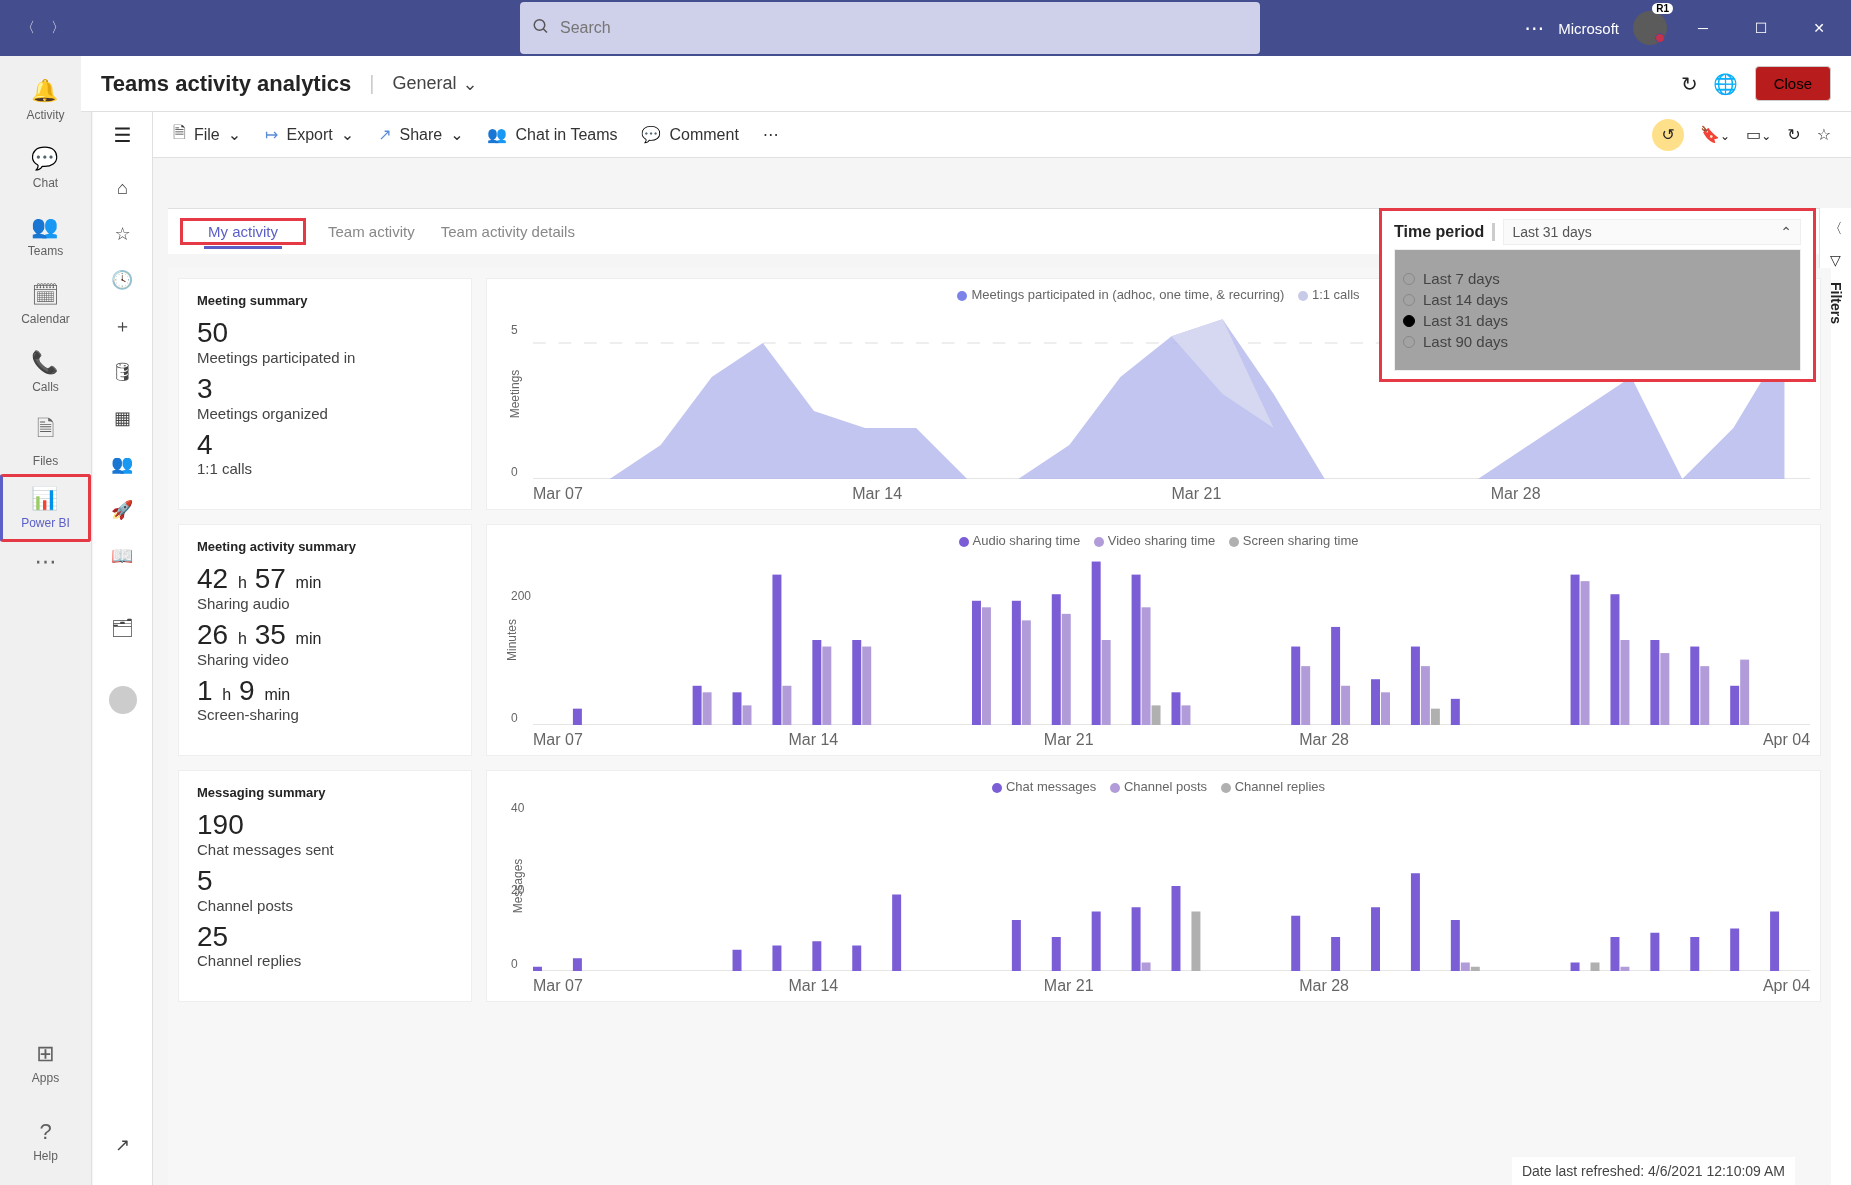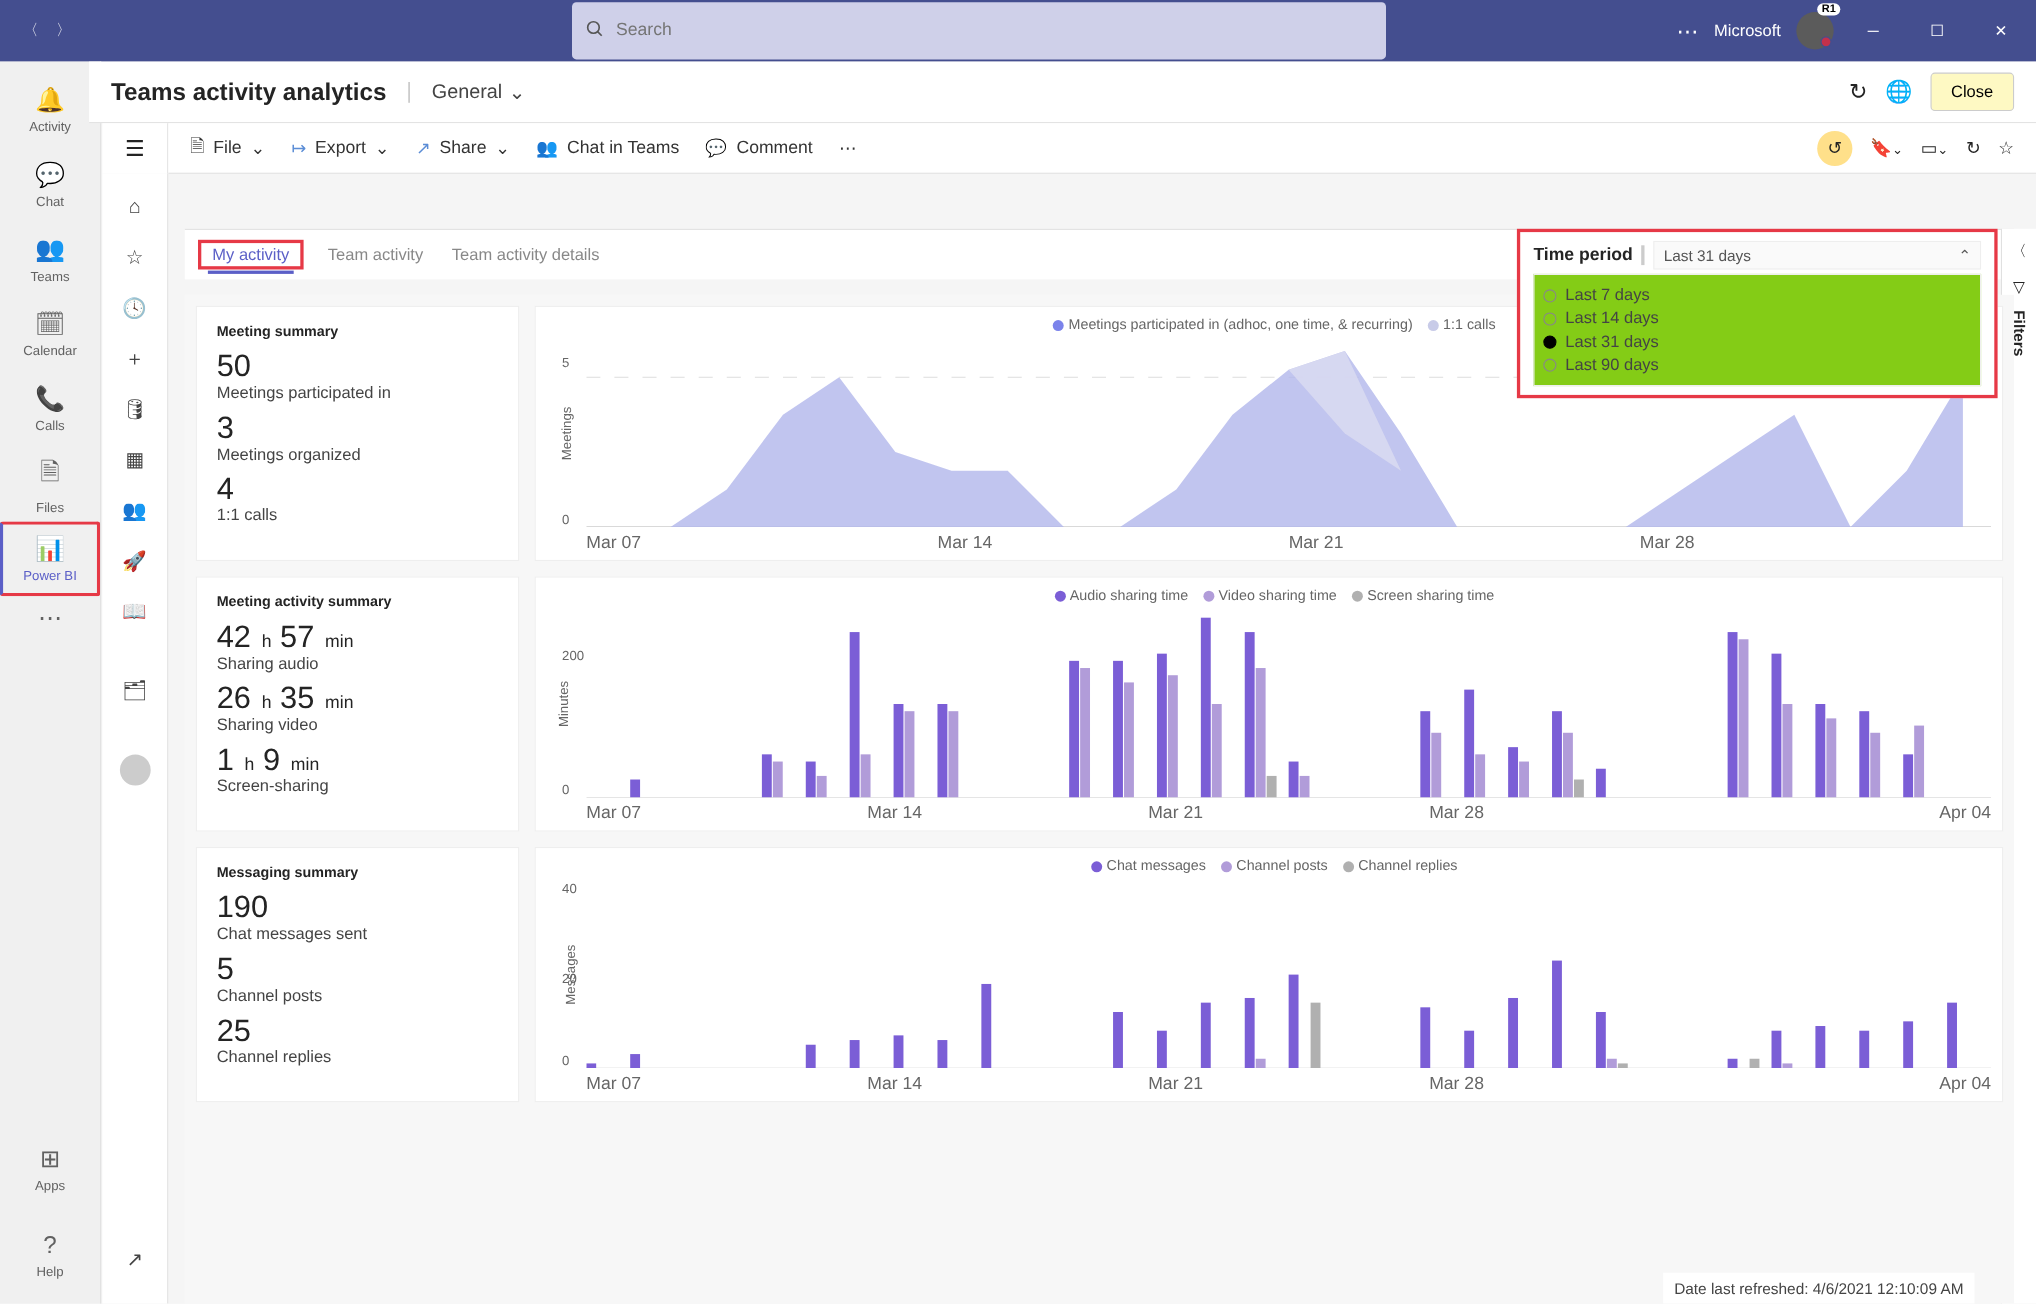--- a/index.html
+++ b/index.html
@@ -33,40 +33,40 @@
   .sub-rail { position: absolute; top: 158px; left: 93px; width: 60px; bottom: 0; background: #fff; border-right: 1px solid #e0e0e0; display: flex; flex-direction: column; align-items: center; padding-top: 10px; gap: 6px; }
   .sub-rail .sr-item { width: 40px; height: 40px; display: flex; align-items: center; justify-content: center; color: #444; font-size: 18px; cursor: pointer; border-radius: 4px; }
   .sub-rail .popout { position: absolute; bottom: 20px; }
 
   
   .tab-header { position: absolute; top: 56px; left: 81px; right: 0; height: 56px; background: #fff; border-bottom: 1px solid #e0e0e0; display: flex; align-items: center; padding: 0 20px; gap: 18px; }
   .tab-title { font-size: 22px; font-weight: 600; }
   .tab-divider { color: #ccc; font-size: 20px; }
   .tab-sub { font-size: 18px; color: #444; display: flex; align-items: center; gap: 6px; justify-content: flex-end; }
   .tab-header .hdr-right { margin-left: auto; display: flex; align-items: center; gap: 16px; }
-  .close-btn { border: 1px solid #ccc; background: #fef9c3; padding: 8px 18px; border-radius: 4px; font-size: 15px; }
+  .close-btn { border: 1px solid #ccc; background: #b91c1c; padding: 8px 18px; border-radius: 4px; font-size: 15px; }
 
   
   .toolbar { position: absolute; top: 112px; left: 153px; right: 0; height: 46px; background: #fff; border-bottom: 1px solid #e0e0e0; display: flex; align-items: center; padding: 0 20px; gap: 24px; font-size: 16px; }
   .toolbar .tb-item { display: flex; align-items: center; gap: 8px; color: #333; cursor: pointer; }
   .toolbar .tb-right { margin-left: auto; display: flex; align-items: center; gap: 16px; }
   .reset-btn { width: 32px; height: 32px; background: #ffe08a; border-radius: 50%; display: flex; align-items: center; justify-content: center; }
 
   
   .report-tabs { position: absolute; top: 208px; left: 168px; right: 20px; height: 46px; background: #fff; display: flex; align-items: center; padding: 0 12px; gap: 18px; border-top: 1px solid #e0e0e0; }
   .report-tab { font-size: 15px; color: #888; padding: 6px 4px; cursor: pointer; }
   .report-tab.active { color: #5b5fc7; border-bottom: 3px solid #5b5fc7; font-weight: 500; }
-  .tab-highlight { border: 3px solid #e63946; padding: 2px 6px; }
+  .tab-highlight { border: 3px solid #e63946; padding: 2px 21px; }
 
   
   .time-panel { position: absolute; top: 208px; right: 35px; width: 437px; background: #fff; border: 3px solid #e63946; padding: 8px 12px 8px 12px; z-index: 10; }
   .time-row { display: flex; align-items: center; gap: 8px; }
   .time-label { font-size: 16px; font-weight: 700; }
   .time-select { flex: 1; border: 1px solid #eee; background: #fafafa; padding: 4px 8px; color: #555; display: flex; justify-content: space-between; align-items: center; }
-  .time-options { margin-top: 4px; background: #84cc16; border: 1px solid #eee; padding: 8px 8px; }
+  .time-options { margin-top: 4px; background: #a3a3a3; border: 1px solid #eee; padding: 18px 8px; }
   .time-opt { display: flex; align-items: center; gap: 8px; padding: 2px 0; font-size: 15px; color: #444; }
   .radio { width: 12px; height: 12px; border: 1px solid #888; border-radius: 50%; display: inline-block; }
   .radio.filled { background: #000; border-color: #000; }
 
   
   .report { position: absolute; top: 268px; left: 168px; right: 20px; bottom: 0; background: #f7f7f7; padding: 10px 10px 10px 10px; overflow: hidden; }
   .card-row { display: flex; gap: 14px; margin-bottom: 14px; }
   .summary-card { width: 294px; background: #fff; border: 1px solid #eee; padding: 14px 18px; }
   .summary-card .card-title { font-size: 13px; font-weight: 600; margin-bottom: 10px; }
   .stat-val { font-size: 28px; font-weight: 400; line-height: 1.1; }

